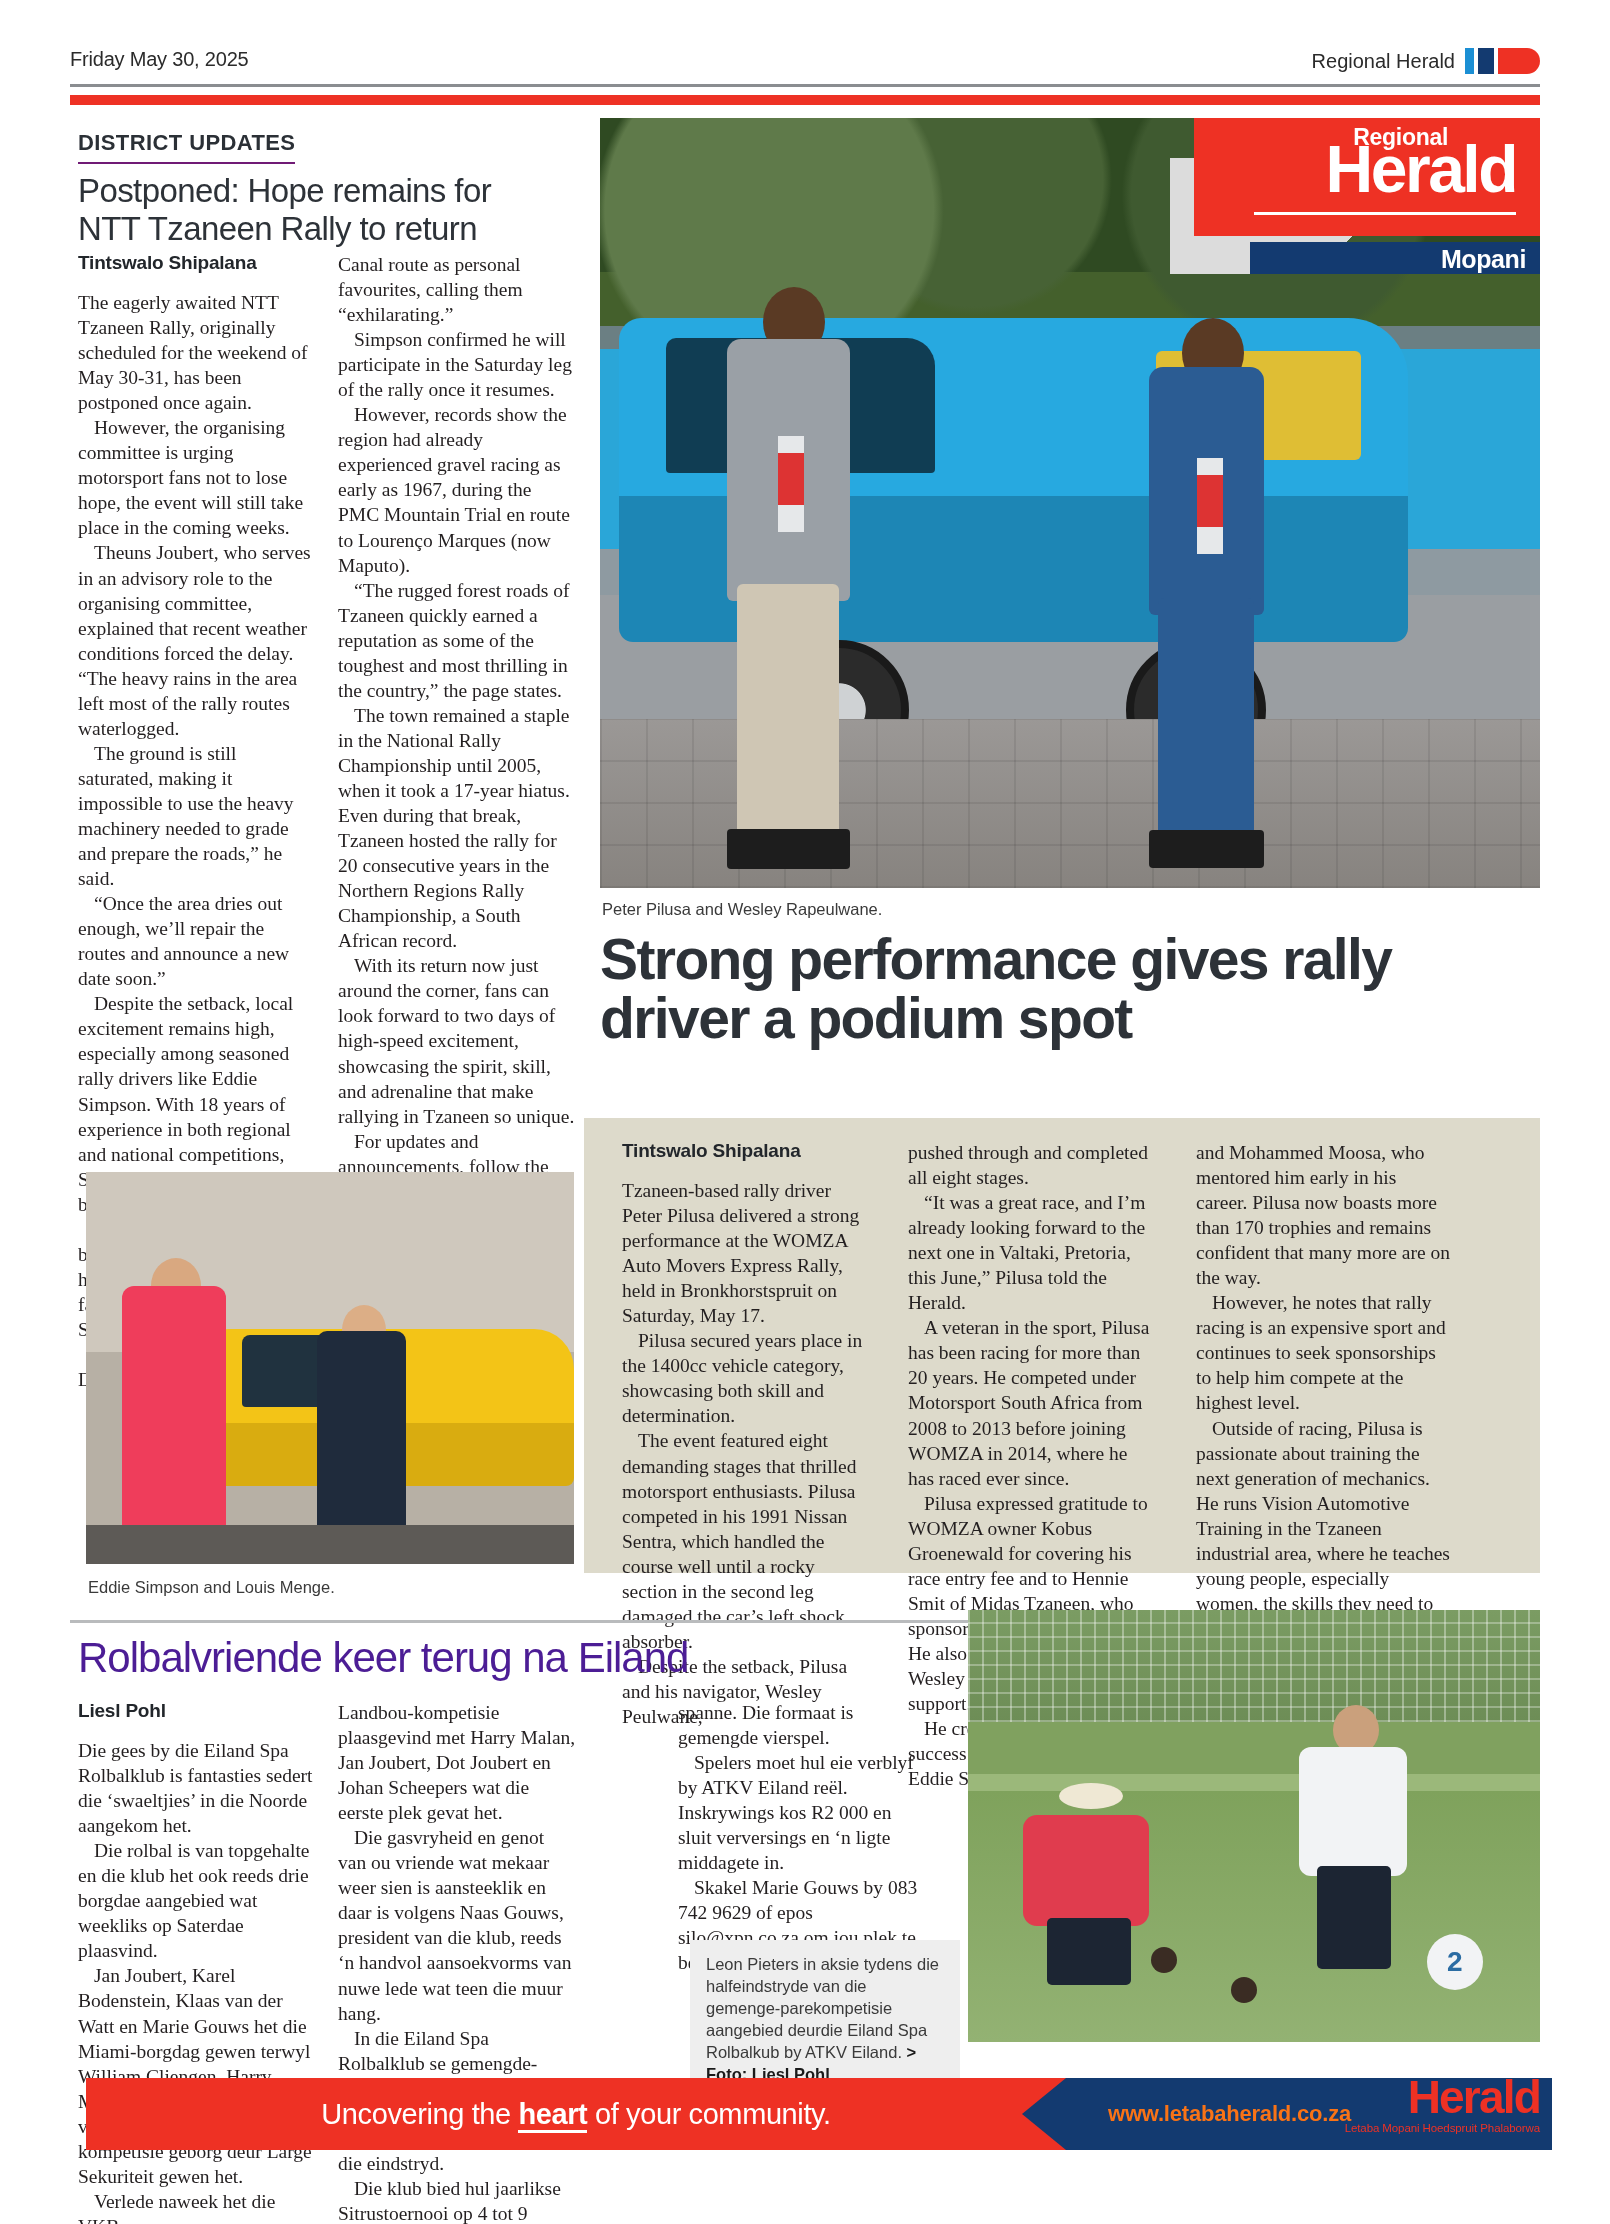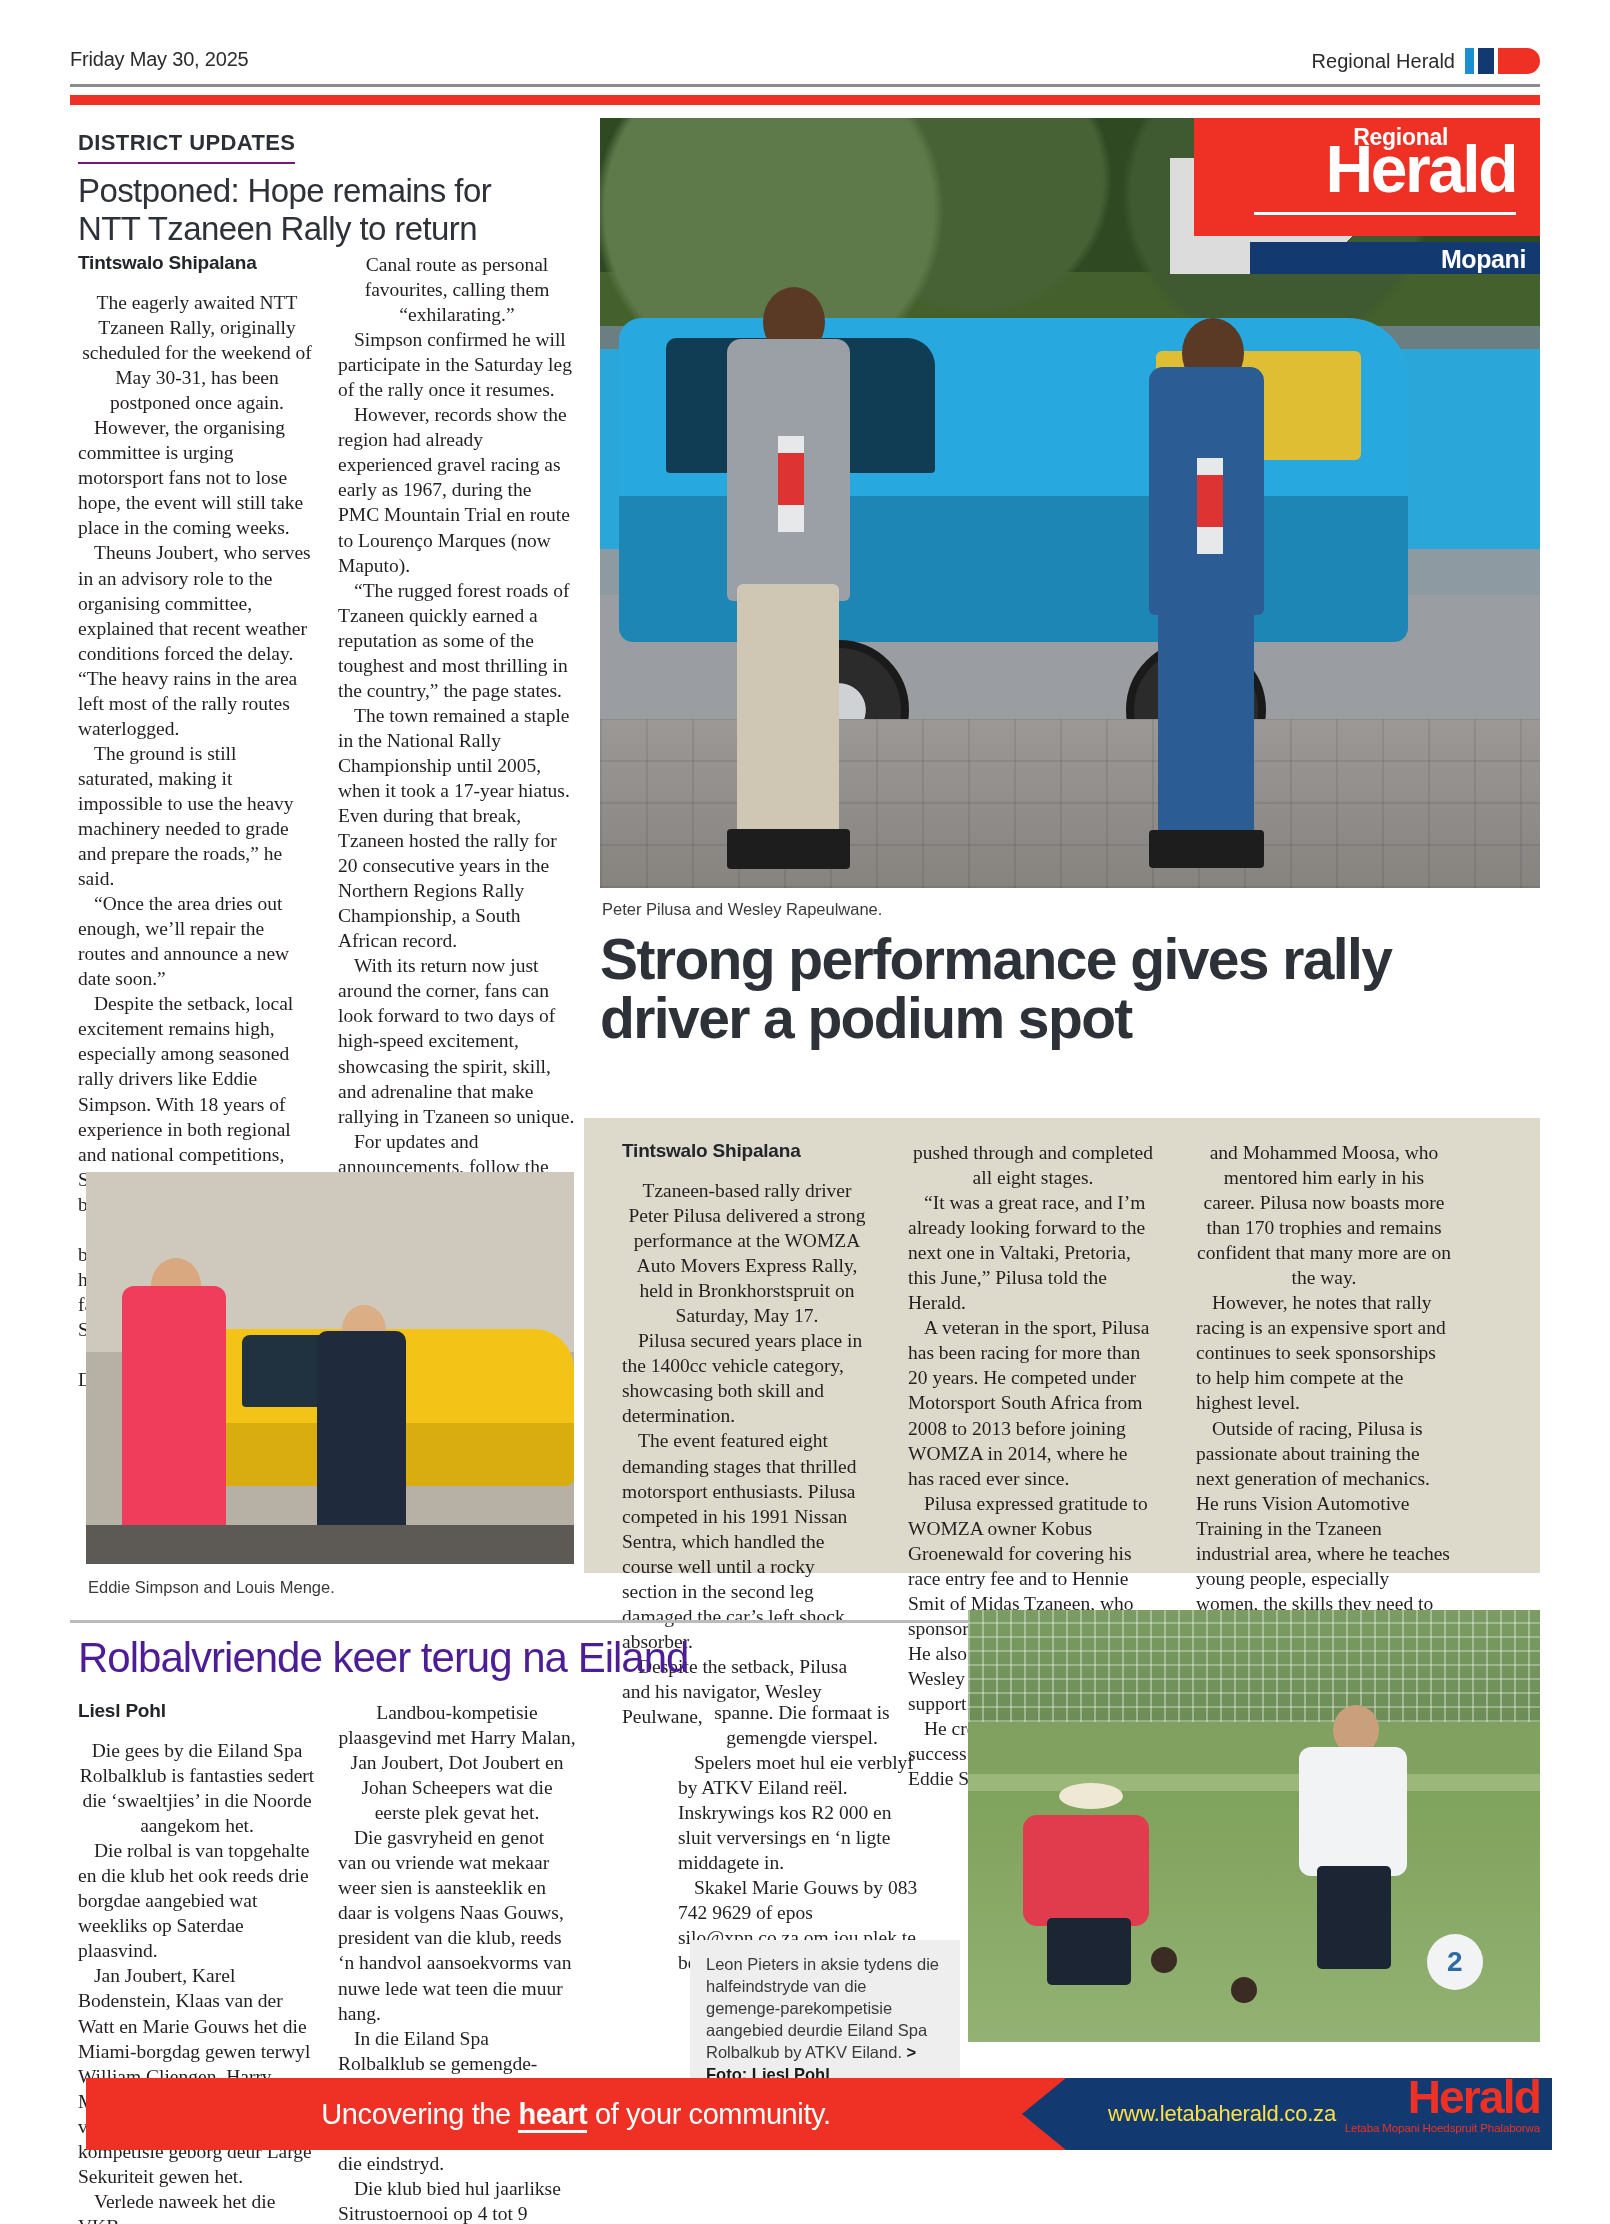--- a/index.html
+++ b/index.html
@@ -48,21 +48,21 @@
     font-weight:400; font-size:33px; line-height:1.16;
     color:#2d3238; letter-spacing:-0.6px;
   }
   .byline {
     font-family:"Liberation Sans", sans-serif;
     font-weight:bold; font-size:19px; color:#22262b;
     letter-spacing:-0.2px; margin-bottom:16px;
   }
   .col-body { font-size:19.5px; line-height:1.285; text-align:left; }
   .col-body p { text-indent:16px; }
-  .col-body p.first { text-indent:0;text-align:center; }
+  .col-body p.first { text-indent:0; }
 
   #a1c1 { position:absolute; left:78px; top:252px;  width:238px; }
   #a1c2 { position:absolute; left:338px; top:252px; width:238px; }
 
   
   .hero {
     position:absolute; left:600px; top:118px; width:940px; height:770px;
     overflow:hidden; background:#3a4a58;
   }
   .hero-sky {
@@ -246,22 +246,22 @@
     font-family:"Liberation Sans", sans-serif; font-size:29px; color:#fff;
     letter-spacing:-0.4px;
   }
   .ban-red span b { font-weight:bold; border-bottom:3px solid #fff; }
   .ban-navy {
     position:absolute; left:952px; top:0; width:530px; height:72px; background:#133a70;
     clip-path: polygon(44px 0, 100% 0, 100% 100%, 44px 100%, 0 50%);
     display:flex; align-items:center;
   }
   .ban-navy span {
-    font-family:"Liberation Sans", sans-serif; font-size:22px; color:#fde047;
-    margin-left:86px; letter-spacing:-0.2px;
+    font-family:"Liberation Sans", sans-serif; font-size:22px; color:#f97316;
+    margin-left:86px; letter-spacing:-0.2px;font-weight:bold;
   }
   .ban-logo { position:absolute; right:0; top:-4px; width:220px; text-align:right; }
   .ban-logo .bl-herald {
     font-family:"Liberation Sans", sans-serif; font-weight:bold;
     font-size:46px; color:#ee3124; letter-spacing:-1.8px; line-height:1;
   }
   .ban-logo .bl-sub {
     font-family:"Liberation Sans", sans-serif; font-size:11.5px;
     color:#ee3124; letter-spacing:-0.1px; margin-top:2px;
   }

